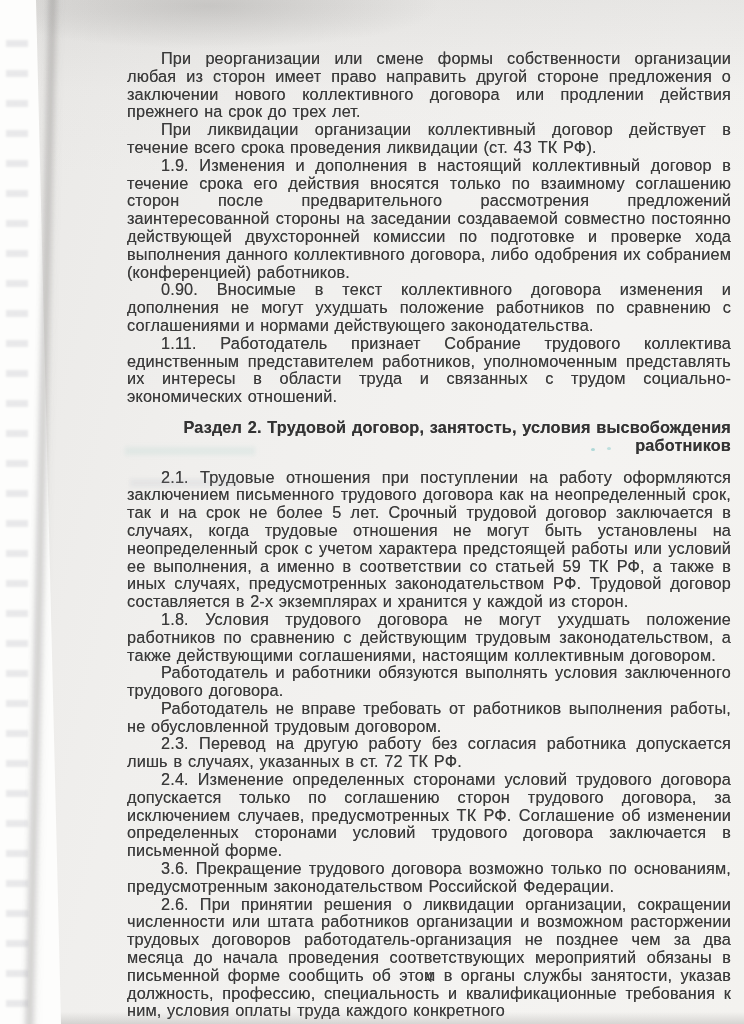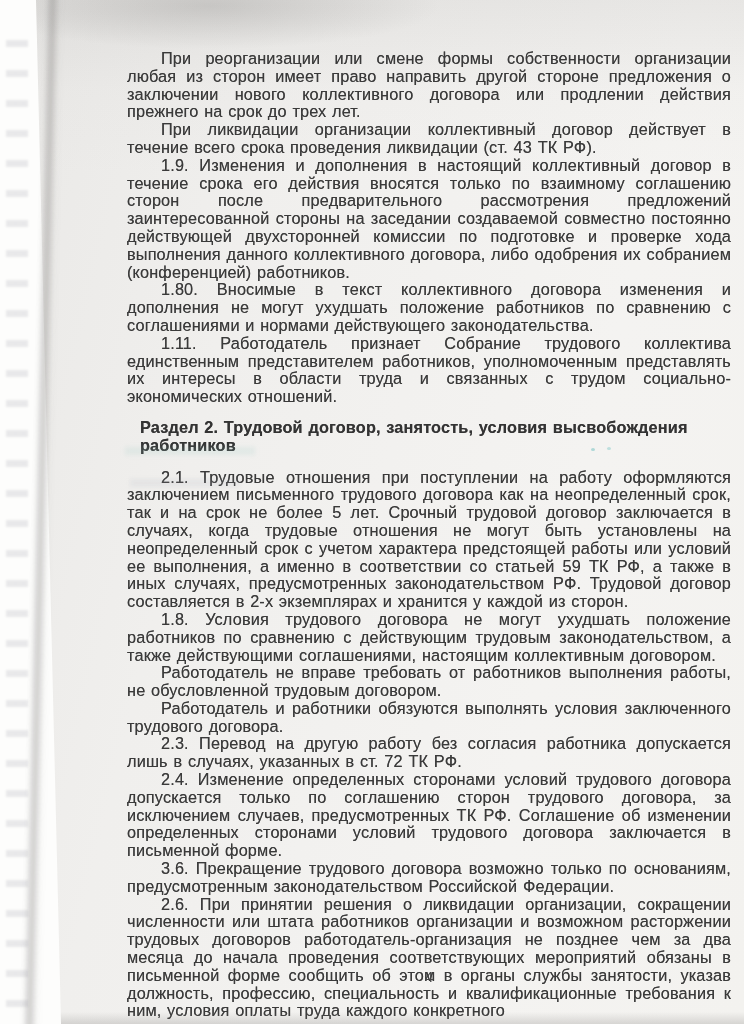--- a/index.html
+++ b/index.html
@@ -57,21 +57,21 @@
   }
   .para{
     margin:0;
     text-align:justify;
     text-indent:34px;
   }
   .section-heading{
     margin:13px 0 14px 13px;
     font-weight:bold;
     color:#333333;
-    text-align:left;
+    text-align:right;
     text-indent:0;
   }
   .page-number{
     position:absolute;left:97px;top:968px;width:604px;
     text-align:center;color:#464646;font-size:15.5px;
   }
 
   
   .scan-smudge-above{
     position:absolute;left:95px;top:447px;width:130px;height:8px;
@@ -92,29 +92,29 @@
 <body>
 
 <div class="scan-root">
 
   <div class="page">
 
     <div class="text-block">
       <p class="para">При реорганизации или смене формы собственности организации любая из сторон имеет право направить другой стороне предложения о заключении нового коллективного договора или продлении действия прежнего на срок до трех лет.</p>
       <p class="para">При ликвидации организации коллективный договор действует в течение всего срока проведения ликвидации (ст. 43 ТК РФ).</p>
       <p class="para">1.9. Изменения и дополнения в настоящий коллективный договор в течение срока его действия вносятся только по взаимному соглашению сторон после предварительного рассмотрения предложений заинтересованной стороны на заседании создаваемой совместно постоянно действующей двухсторонней комиссии по подготовке и проверке хода выполнения данного коллективного договора, либо одобрения их собранием (конференцией) работников.</p>
-      <p class="para">1.80. Вносимые в текст коллективного договора изменения и дополнения не могут ухудшать положение работников по сравнению с соглашениями и нормами действующего законодательства.</p>
+      <p class="para">0.90. Вносимые в текст коллективного договора изменения и дополнения не могут ухудшать положение работников по сравнению с соглашениями и нормами действующего законодательства.</p>
       <p class="para">1.11. Работодатель признает Собрание трудового коллектива единственным представителем работников, уполномоченным представлять их интересы в области труда и связанных с трудом социально-экономических отношений.</p>
 
       <p class="para section-heading">Раздел 2. Трудовой договор, занятость, условия высвобождения работников</p>
 
       <p class="para">2.1. Трудовые отношения при поступлении на работу оформляются заключением письменного трудового договора как на неопределенный срок, так и на срок не более 5 лет. Срочный трудовой договор заключается в случаях, когда трудовые отношения не могут быть установлены на неопределенный срок с учетом характера предстоящей работы или условий ее выполнения, а именно в соответствии со статьей 59 ТК РФ, а также в иных случаях, предусмотренных законодательством РФ. Трудовой договор составляется в 2-х экземплярах и хранится у каждой из сторон.</p>
       <p class="para">1.8. Условия трудового договора не могут ухудшать положение работников по сравнению с действующим трудовым законодательством, а также действующими соглашениями, настоящим коллективным договором.</p>
+      <p class="para">Работодатель и работники обязуются выполнять условия заключенного трудового договора.</p>
       <p class="para">Работодатель не вправе требовать от работников выполнения работы, не обусловленной трудовым договором.</p>
-      <p class="para">Работодатель и работники обязуются выполнять условия заключенного трудового договора.</p>
       <p class="para">2.3. Перевод на другую работу без согласия работника допускается лишь в случаях, указанных в ст. 72 ТК РФ.</p>
       <p class="para">2.4. Изменение определенных сторонами условий трудового договора допускается только по соглашению сторон трудового договора, за исключением случаев, предусмотренных ТК РФ. Соглашение об изменении определенных сторонами условий трудового договора заключается в письменной форме.</p>
       <p class="para">3.6. Прекращение трудового договора возможно только по основаниям, предусмотренным законодательством Российской Федерации.</p>
       <p class="para">2.6. При принятии решения о ликвидации организации, сокращении численности или штата работников организации и возможном расторжении трудовых договоров работодатель-организация не позднее чем за два месяца до начала проведения соответствующих мероприятий обязаны в письменной форме сообщить об этом в органы службы занятости, указав должность, профессию, специальность и квалификационные требования к ним, условия оплаты труда каждого конкретного</p>
     </div>
 
     <div class="page-number">4</div>
 
     <div class="scan-smudge-above"></div>
     <div class="scan-smudge-below"></div>

